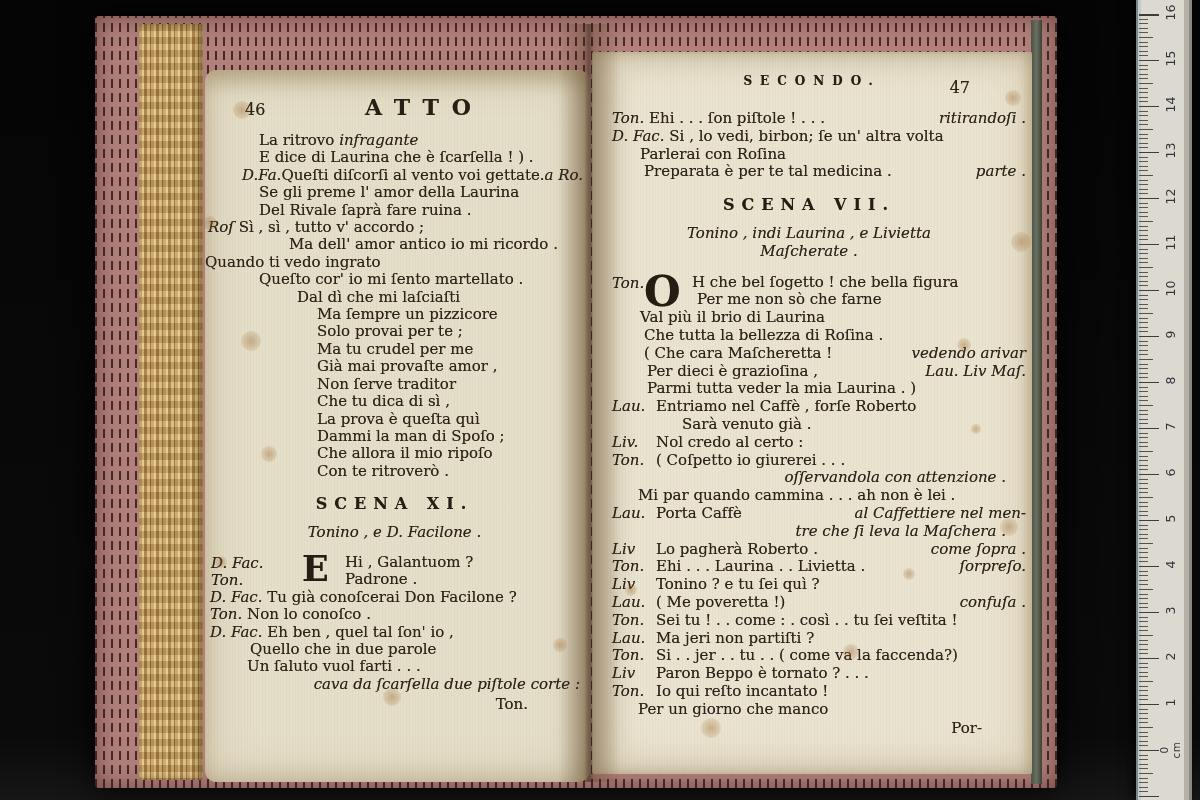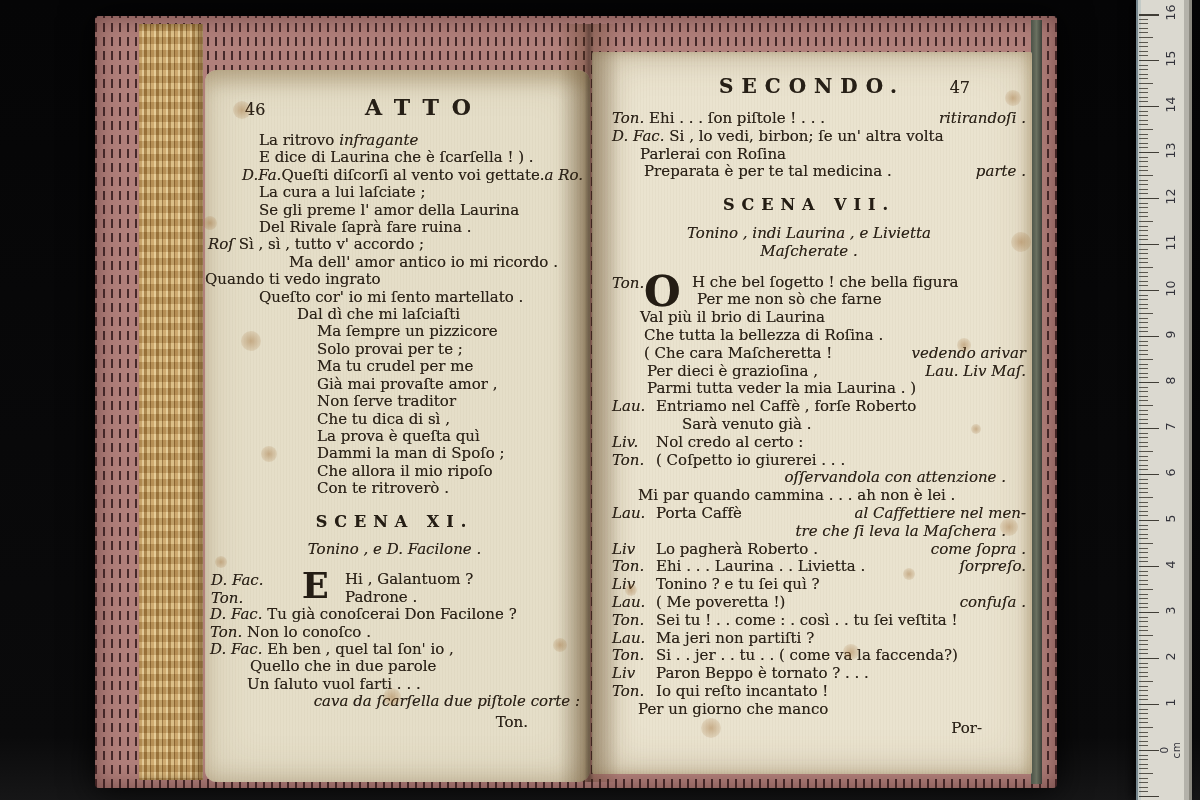--- a/index.html
+++ b/index.html
@@ -24,21 +24,21 @@
   .pageR{left:497px;top:36px;width:440px;height:722px;background:
       repeating-linear-gradient(90deg, rgba(90,70,30,.03) 0 1px, rgba(0,0,0,0) 1px 3px),#eae3cf;
     border-radius:2px;box-shadow:inset 0 0 46px rgba(120,90,40,.2), inset 18px 0 26px rgba(90,60,25,.22), inset -6px 0 10px rgba(120,90,40,.25);}
   .gutter{position:absolute;left:463px;top:8px;width:62px;height:758px;pointer-events:none;
     background:linear-gradient(90deg, rgba(70,45,15,0) 0%, rgba(70,45,15,.28) 42%, rgba(35,20,8,.5) 50%, rgba(70,45,15,.25) 58%, rgba(70,45,15,0) 100%);}
   
   .phead{position:relative;height:34px;margin-top:22px;}
   .pageL .phead{margin-top:24px;}
   .pnum{position:absolute;left:40px;top:6px;font-size:16px;}
   .ptitle{display:block;text-align:center;font-weight:bold;font-size:22px;letter-spacing:13px;color:#261f16;padding-left:54px;}
-  .pageR .ptitle{font-size:20px;letter-spacing:8px;padding-left:0;}
+  .pageR .ptitle{font-size:12px;letter-spacing:8px;padding-left:0;}
   .pnR{left:auto;right:62px;top:4px;}
   
   .lines{position:relative;margin-top:4px;font-size:15px;line-height:17.4px;font-variant-ligatures:none;}
   .pageR .lines{line-height:17.8px;margin-top:2px;}
   .ln{position:relative;padding-right:6px;white-space:nowrap;}
   .i, .it{font-style:italic;}
   .spk{font-style:italic;display:inline-block;min-width:44px;}
   .sp{position:absolute;font-style:italic;left:6px;top:1px;}
   .pageR .sp{left:20px;}
   .dc{position:absolute;font-weight:bold;line-height:.85;color:#241d14;}
@@ -80,21 +80,20 @@
 
     <div class="page pageL">
       <div class="phead">
         <span class="pnum">46</span>
         <span class="ptitle">ATTO</span>
       </div>
       <div class="lines" id="linesL">
           <div class="ln" style="padding-left: 54px;"><span>La ritrovo </span><span class="i">infragante</span></div>
           <div class="ln" style="padding-left: 54px;"><span>E dice di Laurina che è ſcarſella ! ) .</span></div>
           <div class="ln" style="padding-left: 37px;"><span class="i">D.Fa.</span><span>Queſti diſcorſi al vento voi gettate.</span><span class="i">a Ro.</span></div>
-          <div class="ln" style="padding-left: 54px;"><span>La cura a lui laſciate ;</span></div>
           <div class="ln" style="padding-left: 54px;"><span>Se gli preme l' amor della Laurina</span></div>
           <div class="ln" style="padding-left: 54px;"><span>Del Rivale ſaprà fare ruina .</span></div>
           <div class="ln" style="padding-left: 3px;"><span class="i">Roſ </span><span>Sì , sì , tutto v' accordo ;</span></div>
           <div class="ln" style="padding-left: 84px;"><span>Ma dell' amor antico io mi ricordo .</span></div>
           <div class="ln" style=""><span>Quando ti vedo ingrato</span></div>
           <div class="ln" style="padding-left: 54px;"><span>Queſto cor' io mi ſento martellato .</span></div>
           <div class="ln" style="padding-left: 92px;"><span>Dal dì che mi laſciaſti</span></div>
           <div class="ln" style="padding-left: 112px;"><span>Ma ſempre un pizzicore</span></div>
           <div class="ln" style="padding-left: 112px;"><span>Solo provai per te ;</span></div>
           <div class="ln" style="padding-left: 112px;"><span>Ma tu crudel per me</span></div>

